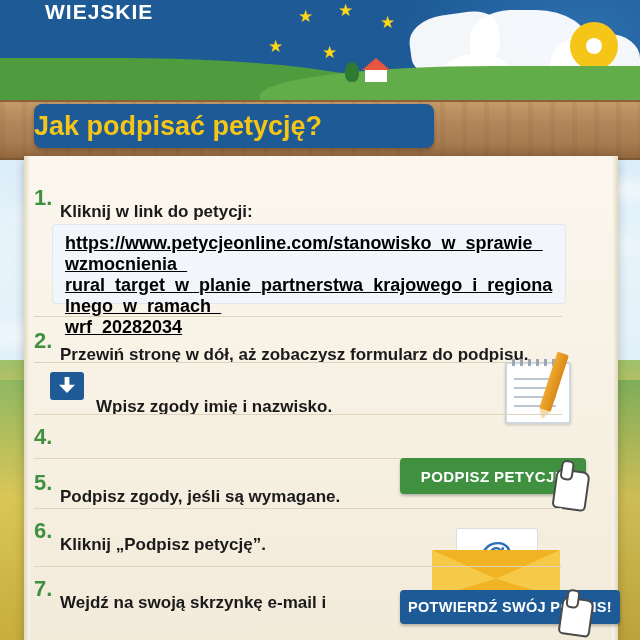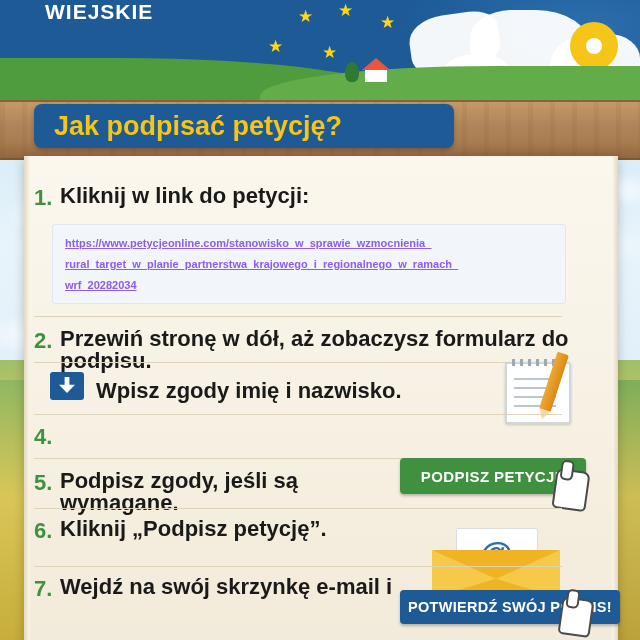--- a/index.html
+++ b/index.html
@@ -118,21 +118,21 @@
   .plank{
     position:absolute;left:0;top:100px;width:640px;height:56px;
     background:
       repeating-linear-gradient(90deg, rgba(120,80,45,.10) 0 5px, rgba(0,0,0,0) 5px 22px),
       linear-gradient(180deg,#c59a67 0%, #b0855a 40%, #a87d52 70%, #93683f 100%);
     border-top:2px solid #8a6239;border-bottom:2px solid #7d5832;
   }
   .title-ribbon{
     position:absolute;left:34px;top:104px;width:400px;height:44px;
     background:#1d5a96;border-radius:8px;
-    display:flex;align-items:center;padding-left:20px;
+    display:flex;align-items:center;
     box-shadow:0 2px 4px rgba(0,0,0,.25);
   }
   .title-ribbon span{
     color:#f5c518;font-size:27px;font-weight:bold;
   }
 
   
   .card{
     position:absolute;left:24px;top:156px;width:594px;height:500px;
     background:linear-gradient(180deg,#fbf7ee 0%, #f6f0e2 60%, #f2ead9 100%);
@@ -141,33 +141,33 @@
   .card-edge-l{position:absolute;left:0;top:0;width:6px;height:100%;
     background:linear-gradient(90deg,#e3d8bf,#fbf7ee);}
   .card-edge-r{position:absolute;right:0;top:0;width:6px;height:100%;
     background:linear-gradient(270deg,#e3d8bf,#fbf7ee);}
 
   .step{position:absolute;display:flex;align-items:flex-start;}
   .num{
     color:#3f9140;font-size:22px;font-weight:bold;width:26px;flex:none;
   }
   .txt{
-    color:#1a1a1a;font-size:22px;font-weight:bold;line-height:22px;
+    color:#1a1a1a;font-size:17px;font-weight:bold;line-height:22px;margin-top:16px;
   }
   .rule{
     position:absolute;left:34px;width:528px;height:1px;background:#ded3bb;
   }
 
   
   .linkbox{
     position:absolute;left:52px;top:224px;width:512px;height:78px;
     background:#f2f6fb;border:1px solid #dfe7f0;border-radius:3px;
   }
   .linkbox a{
-    display:block;color:#8b5cf6;font-size:11px;line-height:21px;
+    display:block;color:#000000;font-size:18px;line-height:21px;
     text-decoration:underline;padding:8px 12px 0 12px;word-break:break-all;
     font-weight:bold;
   }
 
   
   .arrowbox{
     position:absolute;left:50px;top:372px;width:34px;height:28px;background:#1d5a96;
     border-radius:3px;
   }
   .arrowbox:after{
@@ -352,21 +352,21 @@
     <div class="env-letter"></div>
     <div class="env-at">@</div>
     <div class="env-body"></div>
     <div class="env-flapL"></div>
     <div class="env-flapR"></div>
   </div>
 
   <div class="rule" style="top:566px;"></div>
   <div class="step" style="left:34px;top:576px;width:360px;">
     <div class="num">7.</div>
-    <div class="txt">Wejdź na swój skrzynkę e-mail i</div>
+    <div class="txt">Wejdź na swoją skrzynkę e-mail i</div>
   </div>
 
   <div class="btn-blue">
     <span>POTWIERDŹ SWÓJ PODPIS!</span>
   </div>
   <div class="hand2"></div>
 
 </div>
 
 </body></html>

